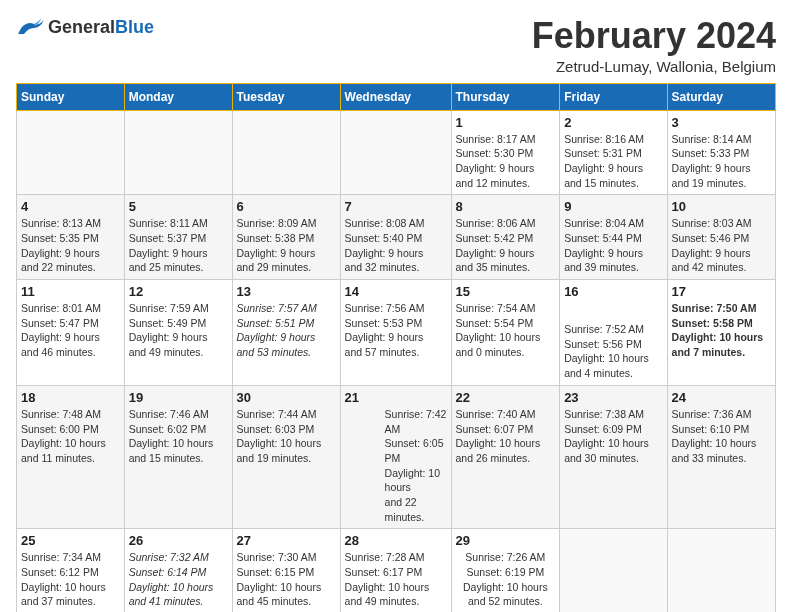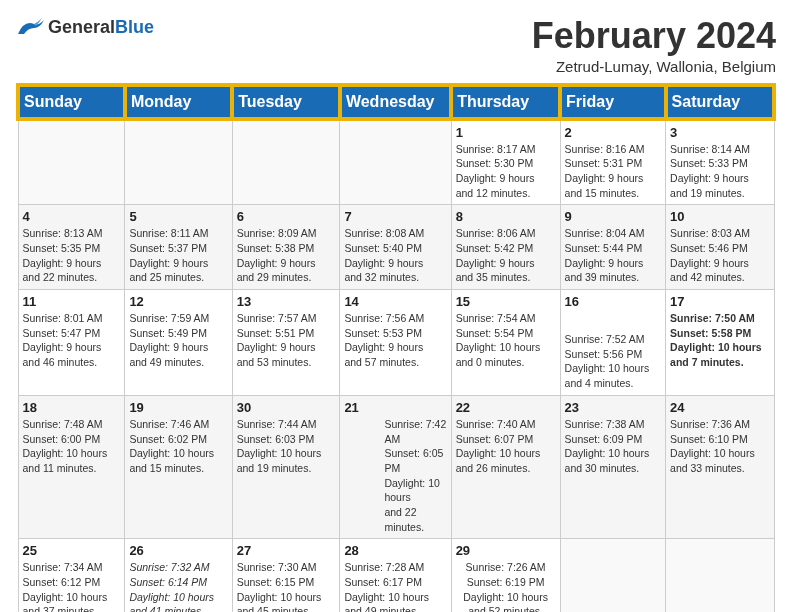--- a/index.html
+++ b/index.html
@@ -52,23 +52,23 @@
     table {
       width: 100%;
       border-collapse: collapse;
       font-size: 11px;
     }
     thead tr th {
       background: #1a6bb5;
       color: #fff;
       padding: 6px 4px;
       text-align: left;
-      font-size: 16px;
-      font-weight: bold;
-      border: 4px solid #eab308;
+      font-size: 12px;
+      font-weight: bold;
+      border: 1px solid #eab308;
     }
     tbody tr td {
       border: 1px solid #ccc;
       vertical-align: top;
       padding: 4px 4px 4px 4px;
       height: 80px;
       width: 113px;
       background: #fff;
     }
     tbody tr:nth-child(even) td {
@@ -210,21 +210,21 @@
         </td>
         <td>
           <span class="day-num">12</span>
           <div class="day-info" style="white-space: pre-line;">Sunrise: 7:59 AM
 Sunset: 5:49 PM
 Daylight: 9 hours
 and 49 minutes.</div>
         </td>
         <td>
           <span class="day-num">13</span>
-          <div class="day-info" style="white-space: pre-line;">Sunrise: 7:57 AM
+          <div class="day-info" style="white-space: pre-line; font-style: italic;">Sunrise: 7:57 AM
 Sunset: 5:51 PM
 Daylight: 9 hours
 and 53 minutes.</div>
         </td>
         <td>
           <span class="day-num">14</span>
           <div class="day-info" style="white-space: pre-line;">Sunrise: 7:56 AM
 Sunset: 5:53 PM
 Daylight: 9 hours
 and 57 minutes.</div>

